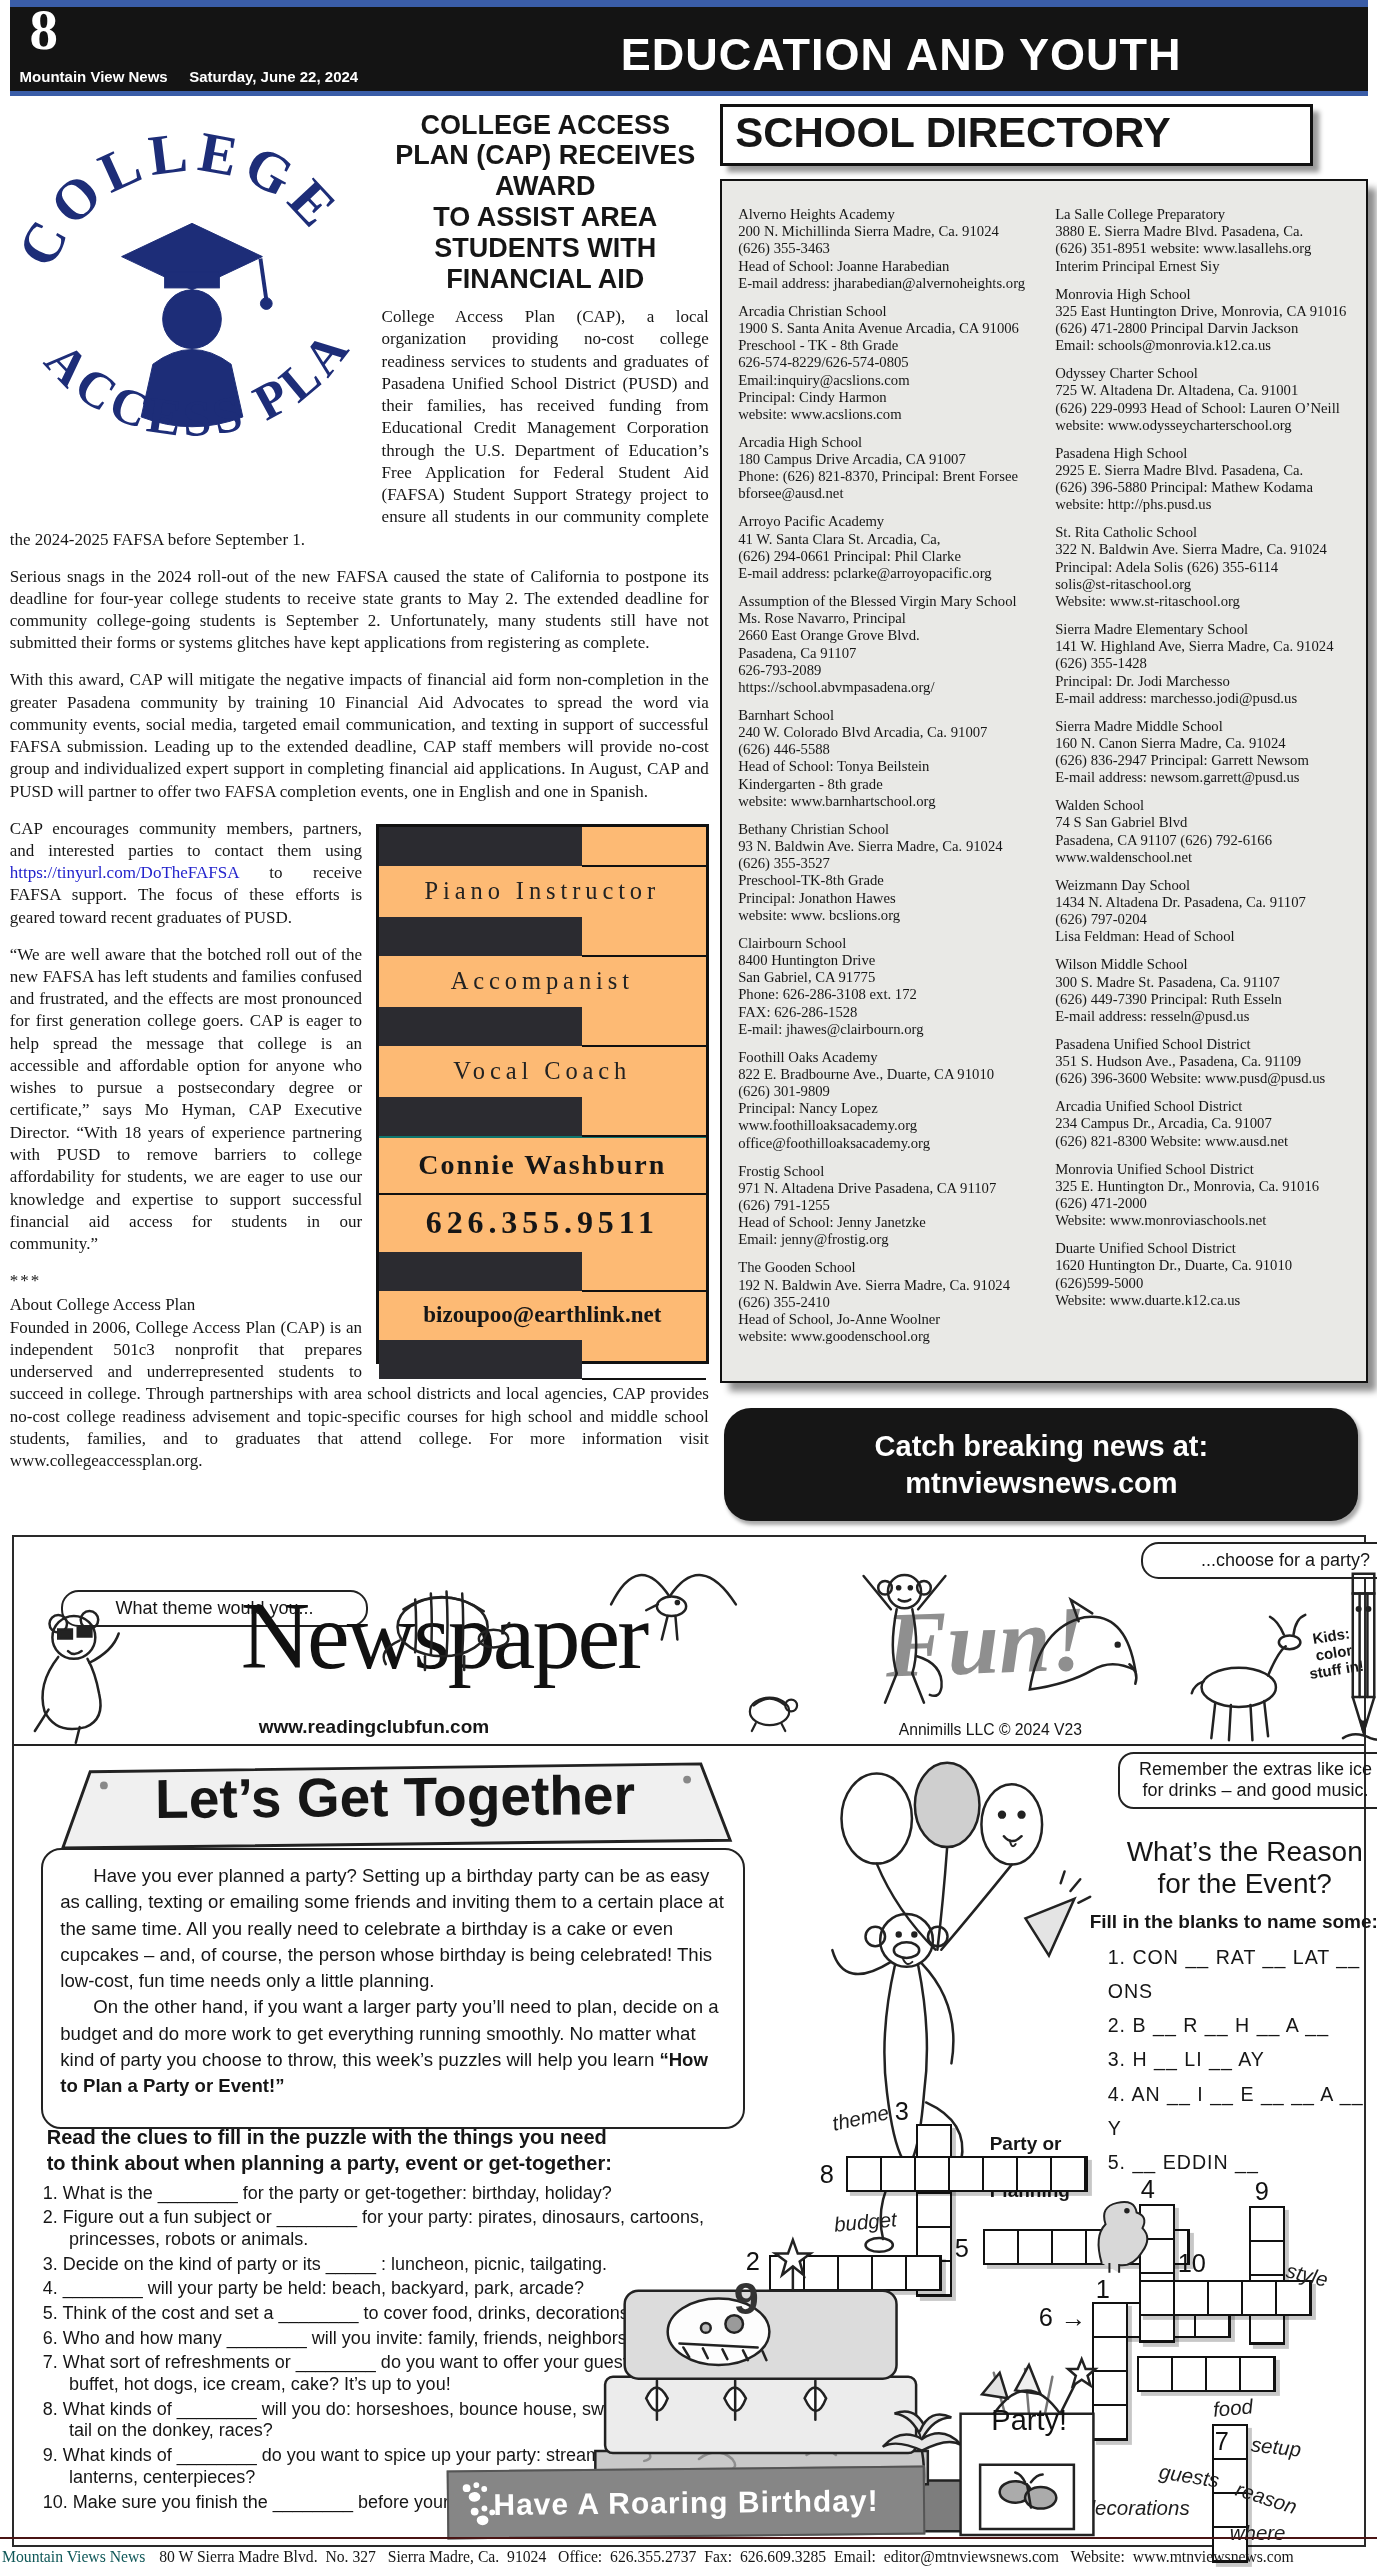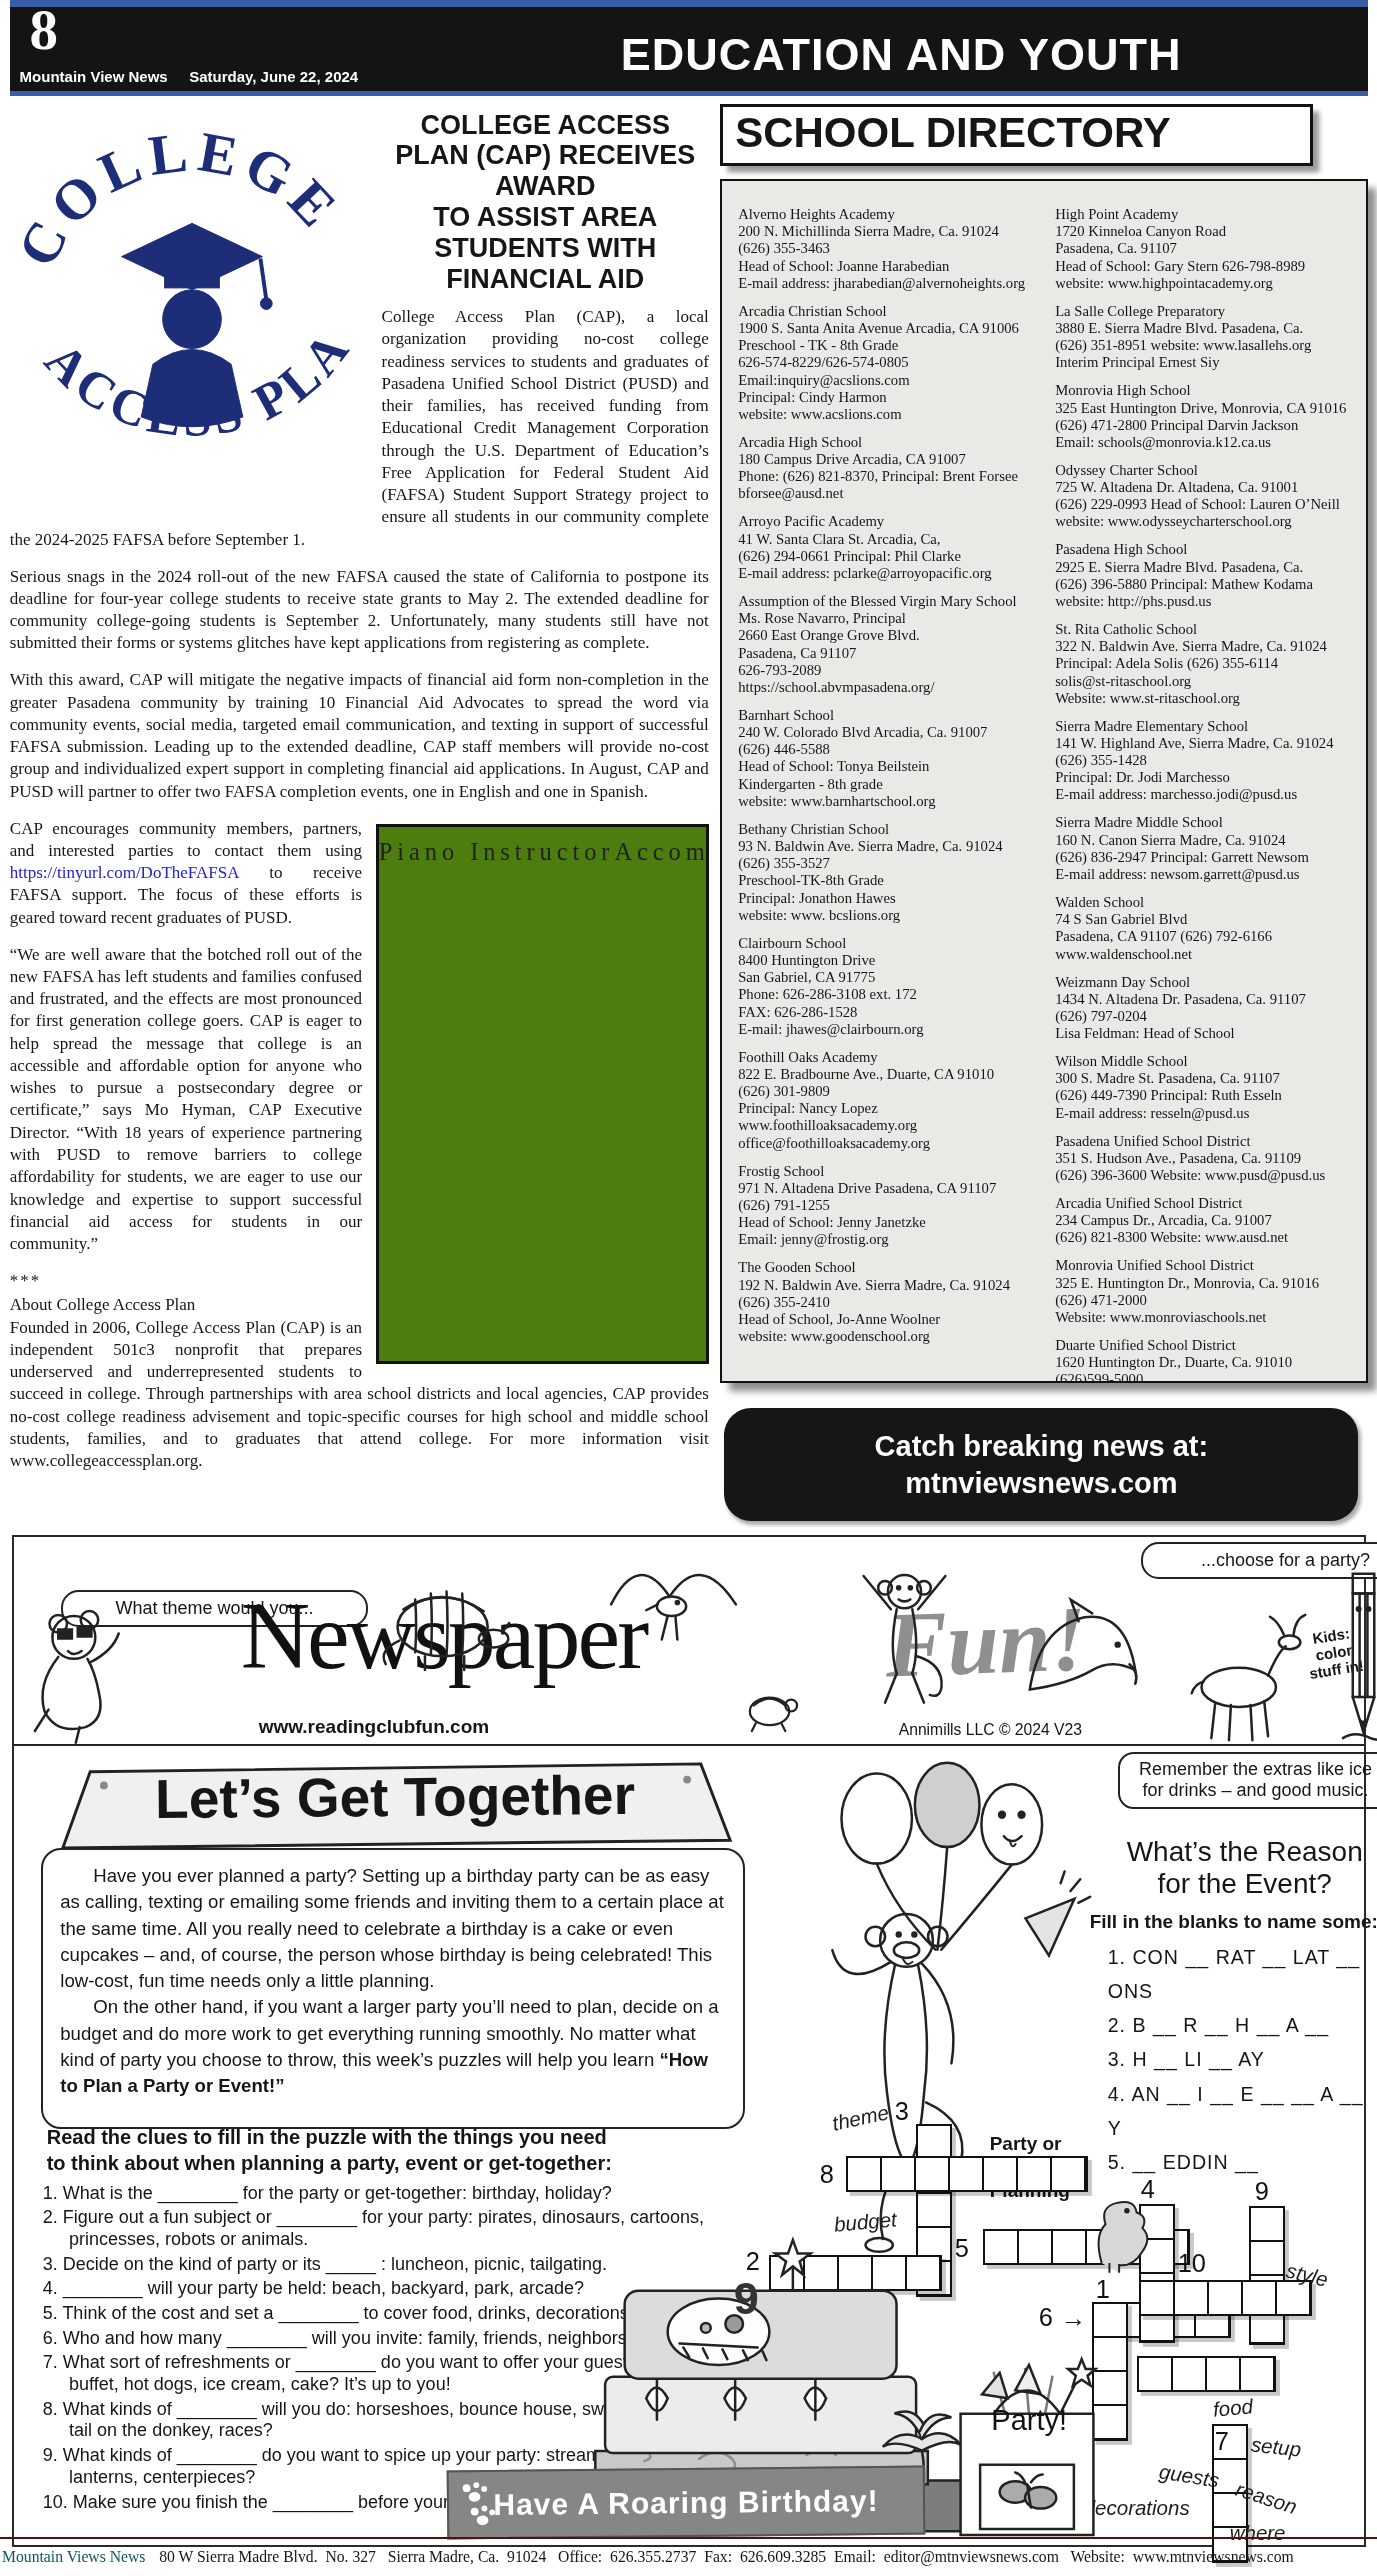--- a/index.html
+++ b/index.html
@@ -19,21 +19,21 @@
   .main-row{margin:7.8px 9.8px 0;display:flex;gap:11.7px;height:1421px;}
   .article-col{width:699px;font-family:"Liberation Serif",serif;font-size:17px;line-height:1.31;text-align:justify;overflow:hidden;}
   .article-col p{margin:0 0 14.7px;}
   .cap-logo{float:left;width:364px;height:395px;margin:3.9px 7.8px 5.9px 0;}
   .headline{font-family:"Liberation Sans",sans-serif;font-weight:bold;font-size:27px;line-height:1.14;text-align:center;margin:5.9px 0 11.7px;}
   .cap-link{color:#2323cc;text-decoration:none;}
   .stars{margin:0 0 2px !important;letter-spacing:2px;}
   .about-title{margin:0 !important;}
 
   
-  .piano-ad{float:right;width:327px;height:534px;border:3.9px solid #111;margin:5.9px 0 2px 13.7px;background:#4d7c0f;display:flex;flex-direction:row;font-family:"Liberation Serif",serif;}
+  .piano-ad{float:right;width:327px;height:534px;border:3.9px solid #111;margin:5.9px 0 2px 13.7px;background:#fdba74;display:flex;flex-direction:column;font-family:"Liberation Serif",serif;}
   .pkey{height:39px;position:relative;flex:none;}
   .pkey::before{content:"";position:absolute;left:0;top:0;width:62%;height:100%;background:#2b2b30;}
   .pkey::after{content:"";position:absolute;right:0;bottom:-1px;width:38%;border-bottom:2px solid #111;}
   .ptext{flex:none;display:flex;align-items:center;justify-content:center;}
   .pt-role{height:51px;font-size:24.5px;letter-spacing:4.9px;color:#222;}
   .pt-name{height:55px;font-size:28px;font-weight:bold;letter-spacing:2px;border-top:2px solid #0f766e;}
   .pt-phone{height:57px;font-size:32px;font-weight:bold;letter-spacing:4.9px;border-top:2px solid #111;}
   .pt-mail{height:49px;font-size:23px;font-weight:bold;}
   .pfill{flex:1;}
 
@@ -218,25 +218,20 @@
 Head of School:  Jenny Janetzke
 Email:  jenny@frostig.org</div>
           <div class="dir-entry">The Gooden School
 192 N. Baldwin Ave.  Sierra Madre, Ca. 91024
 (626) 355-2410
 Head of School, Jo-Anne Woolner
 website: www.goodenschool.org</div>
         </div>
       <div>
 
-      <div class="dir-entry">High Point Academy
-1720 Kinneloa Canyon Road
-Pasadena, Ca.  91107
-Head of School: Gary Stern  626-798-8989
-website:  www.highpointacademy.org</div>
           <div class="dir-entry">La Salle College Preparatory
 3880 E. Sierra Madre Blvd.  Pasadena, Ca.
 (626) 351-8951  website: www.lasallehs.org
 Interim Principal  Ernest Siy</div>
           <div class="dir-entry">Monrovia High School
 325 East Huntington Drive, Monrovia, CA 91016
 (626) 471-2800  Principal Darvin Jackson
 Email: schools@monrovia.k12.ca.us</div>
           <div class="dir-entry">Odyssey Charter School
 725 W. Altadena Dr.  Altadena, Ca. 91001

